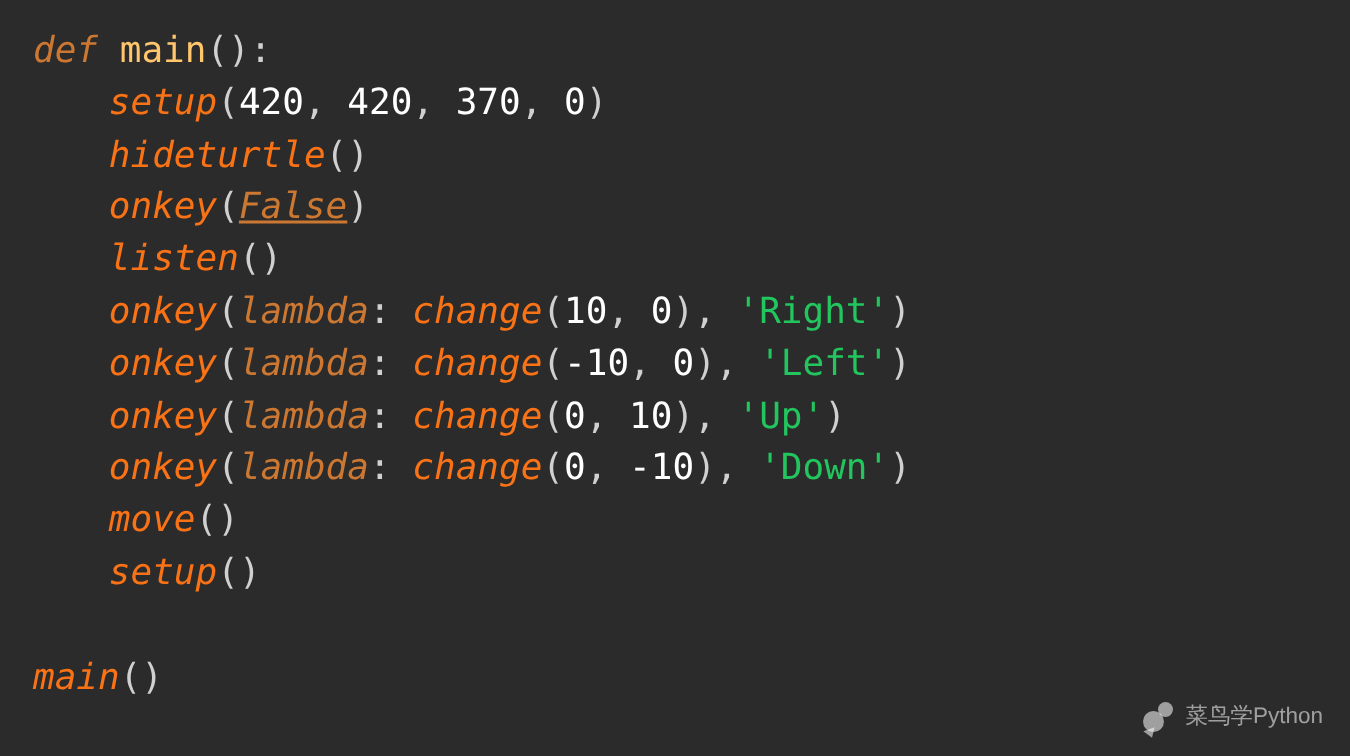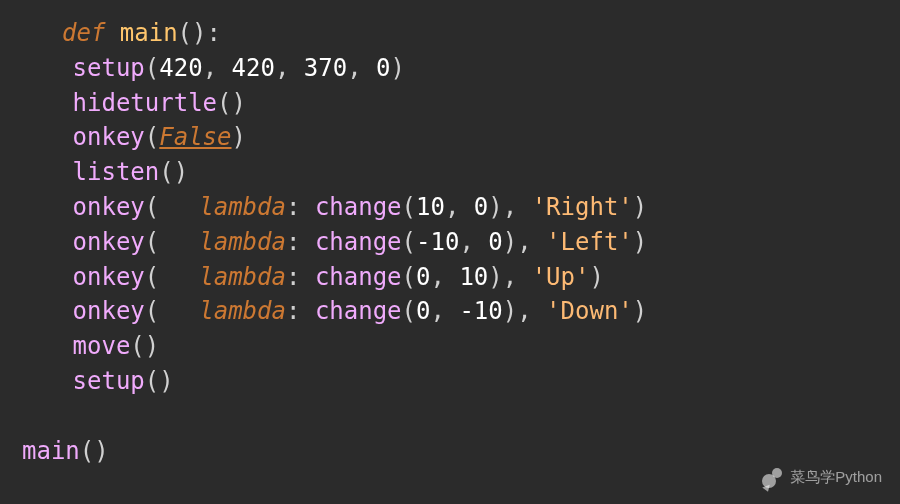--- a/index.html
+++ b/index.html
@@ -10,27 +10,27 @@
     font-family: "Consolas", "Courier New", monospace;
     font-size: 24px;
     overflow: hidden;
   }
   .code-block {
     padding: 16px 22px;
     line-height: 1.45;
     white-space: pre;
     color: #d0d0d0;
   }
-  .kw   { color: #cc7832; font-style: italic; margin-left: 40px; }     
+  .kw   { color: #cc7832; font-style: italic; }     
   .fn   { color: #ffc66d; }                          
-  .call { color: #f0abfc; }                          
+  .call { color: #f97316; font-style: italic; }                          
   .pun  { color: #d0d0d0; }                          
   .num  { color: #ffffff; }                          
   .boo  { color: #cc7832; font-style: italic; text-decoration: underline; }     
-  .str  { color: #fdba74; }                          
+  .str  { color: #22c55e; }                          
   .indent { display:inline-block; width: 3.5ch; }
 
   .watermark {
     position: absolute;
     right: 18px;
     bottom: 14px;
     display: flex;
     align-items: flex-start;
     gap: 6px;
     font-family: sans-serif;

